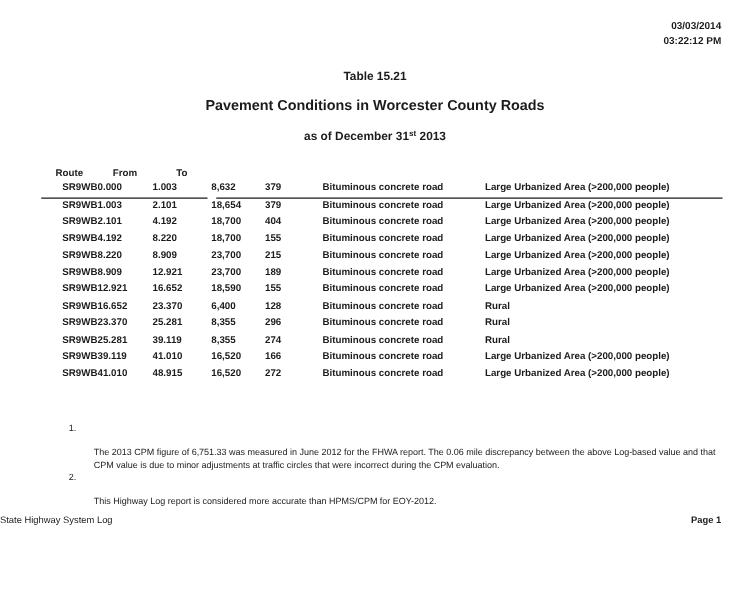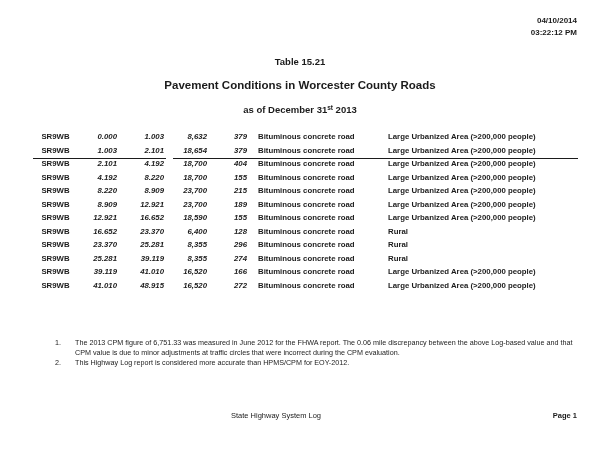--- a/index.html
+++ b/index.html
@@ -17,60 +17,69 @@
   .title-main{top:79px;font-size:11.5px;}
   .title-sub{top:104px;font-size:9.5px;}
   .title-sub .sup{font-size:6.5px;position:relative;top:-3px;}
   .tblwrap{position:absolute;top:130px;left:33px;width:545px;}
   table{border-collapse:collapse;width:545px;table-layout:fixed;}
   th,td{padding:0;margin:0;font-weight:bold;white-space:nowrap;overflow:hidden;}
   thead th{font-size:7.8px;white-space:pre;text-align:center;vertical-align:middle;}
   thead tr.h1 th{height:13px;vertical-align:bottom;}
   thead tr.h2 th{height:14px;}
   tbody td{font-size:7.8px;height:13.5px;}
-  .c-route{text-align:center;}
-  .c-num{text-align:right;padding-right:5px;font-style:italic;}
+  .c-route{text-align:right;}
+  .c-num{padding-right:5px;}
   .c-surface{text-align:left;padding-left:6px;}
   .c-urban{text-align:left;padding-left:8px;}
   .hline{position:absolute;top:28px;height:1.4px;background:#1b1b1b;}
   .hline-left{left:0;width:133px;}
   .hline-right{left:140px;width:405px;}
   .notes{position:absolute;top:331px;left:30px;width:552px;}
   .notes-heading{font-size:9.5px;font-weight:bold;line-height:12px;}
   .notes-list{margin-top:7px;}
   .note-item{display:flex;font-size:7.2px;line-height:10px;}
   .note-num{width:20px;margin-left:25px;flex:none;}
-  .note-text{width:507px;}
-  .footer-center{position:absolute;top:411px;left:0;width:552px;text-align:center;font-size:7.5px;}
+  .note-text{width:507px;margin-top:19px;}
+  .footer-center{position:absolute;top:411px;left:0;width:552px;font-size:7.5px;}
   .footer-page{position:absolute;top:411px;right:23px;font-size:7.5px;font-weight:bold;}
 </style>
 </head>
 <body>
 
 <div class="timestamp">
-  <div>04/10/2014</div>
+  <div>03/03/2014</div>
   <div>03:22:12 PM</div>
 </div>
 
 <div class="title-line title-number">Table 15.21</div>
 <div class="title-line title-main">Pavement Conditions in Worcester County Roads</div>
 <div class="title-line title-sub"><span>as of December 31</span><span class="sup">st</span><span> 2013</span></div>
 
 <div class="tblwrap">
   <table>
     <colgroup>
       <col style="width:45px">
         <col style="width:44px">
         <col style="width:47px">
       <col style="width:43px">
         <col style="width:40px">
         <col style="width:128px">
         <col style="width:198px">
     </colgroup>
     <thead>
+      <tr class="h1">
+        <th>Route</th>
+        <th>From</th>
+        <th>To</th>
+        <th></th>
+        <th></th>
+        <th></th>
+        <th></th>
+      </tr>
     </thead>
     <tbody>
       <tr>
         <td class="c-route">SR9WB</td>
         <td class="c-num">0.000</td>
         <td class="c-num">1.003</td>
         <td class="c-num">8,632</td>
         <td class="c-num">379</td>
         <td class="c-surface">Bituminous concrete road</td>
         <td class="c-urban">Large Urbanized Area (&gt;200,000 people)</td>

